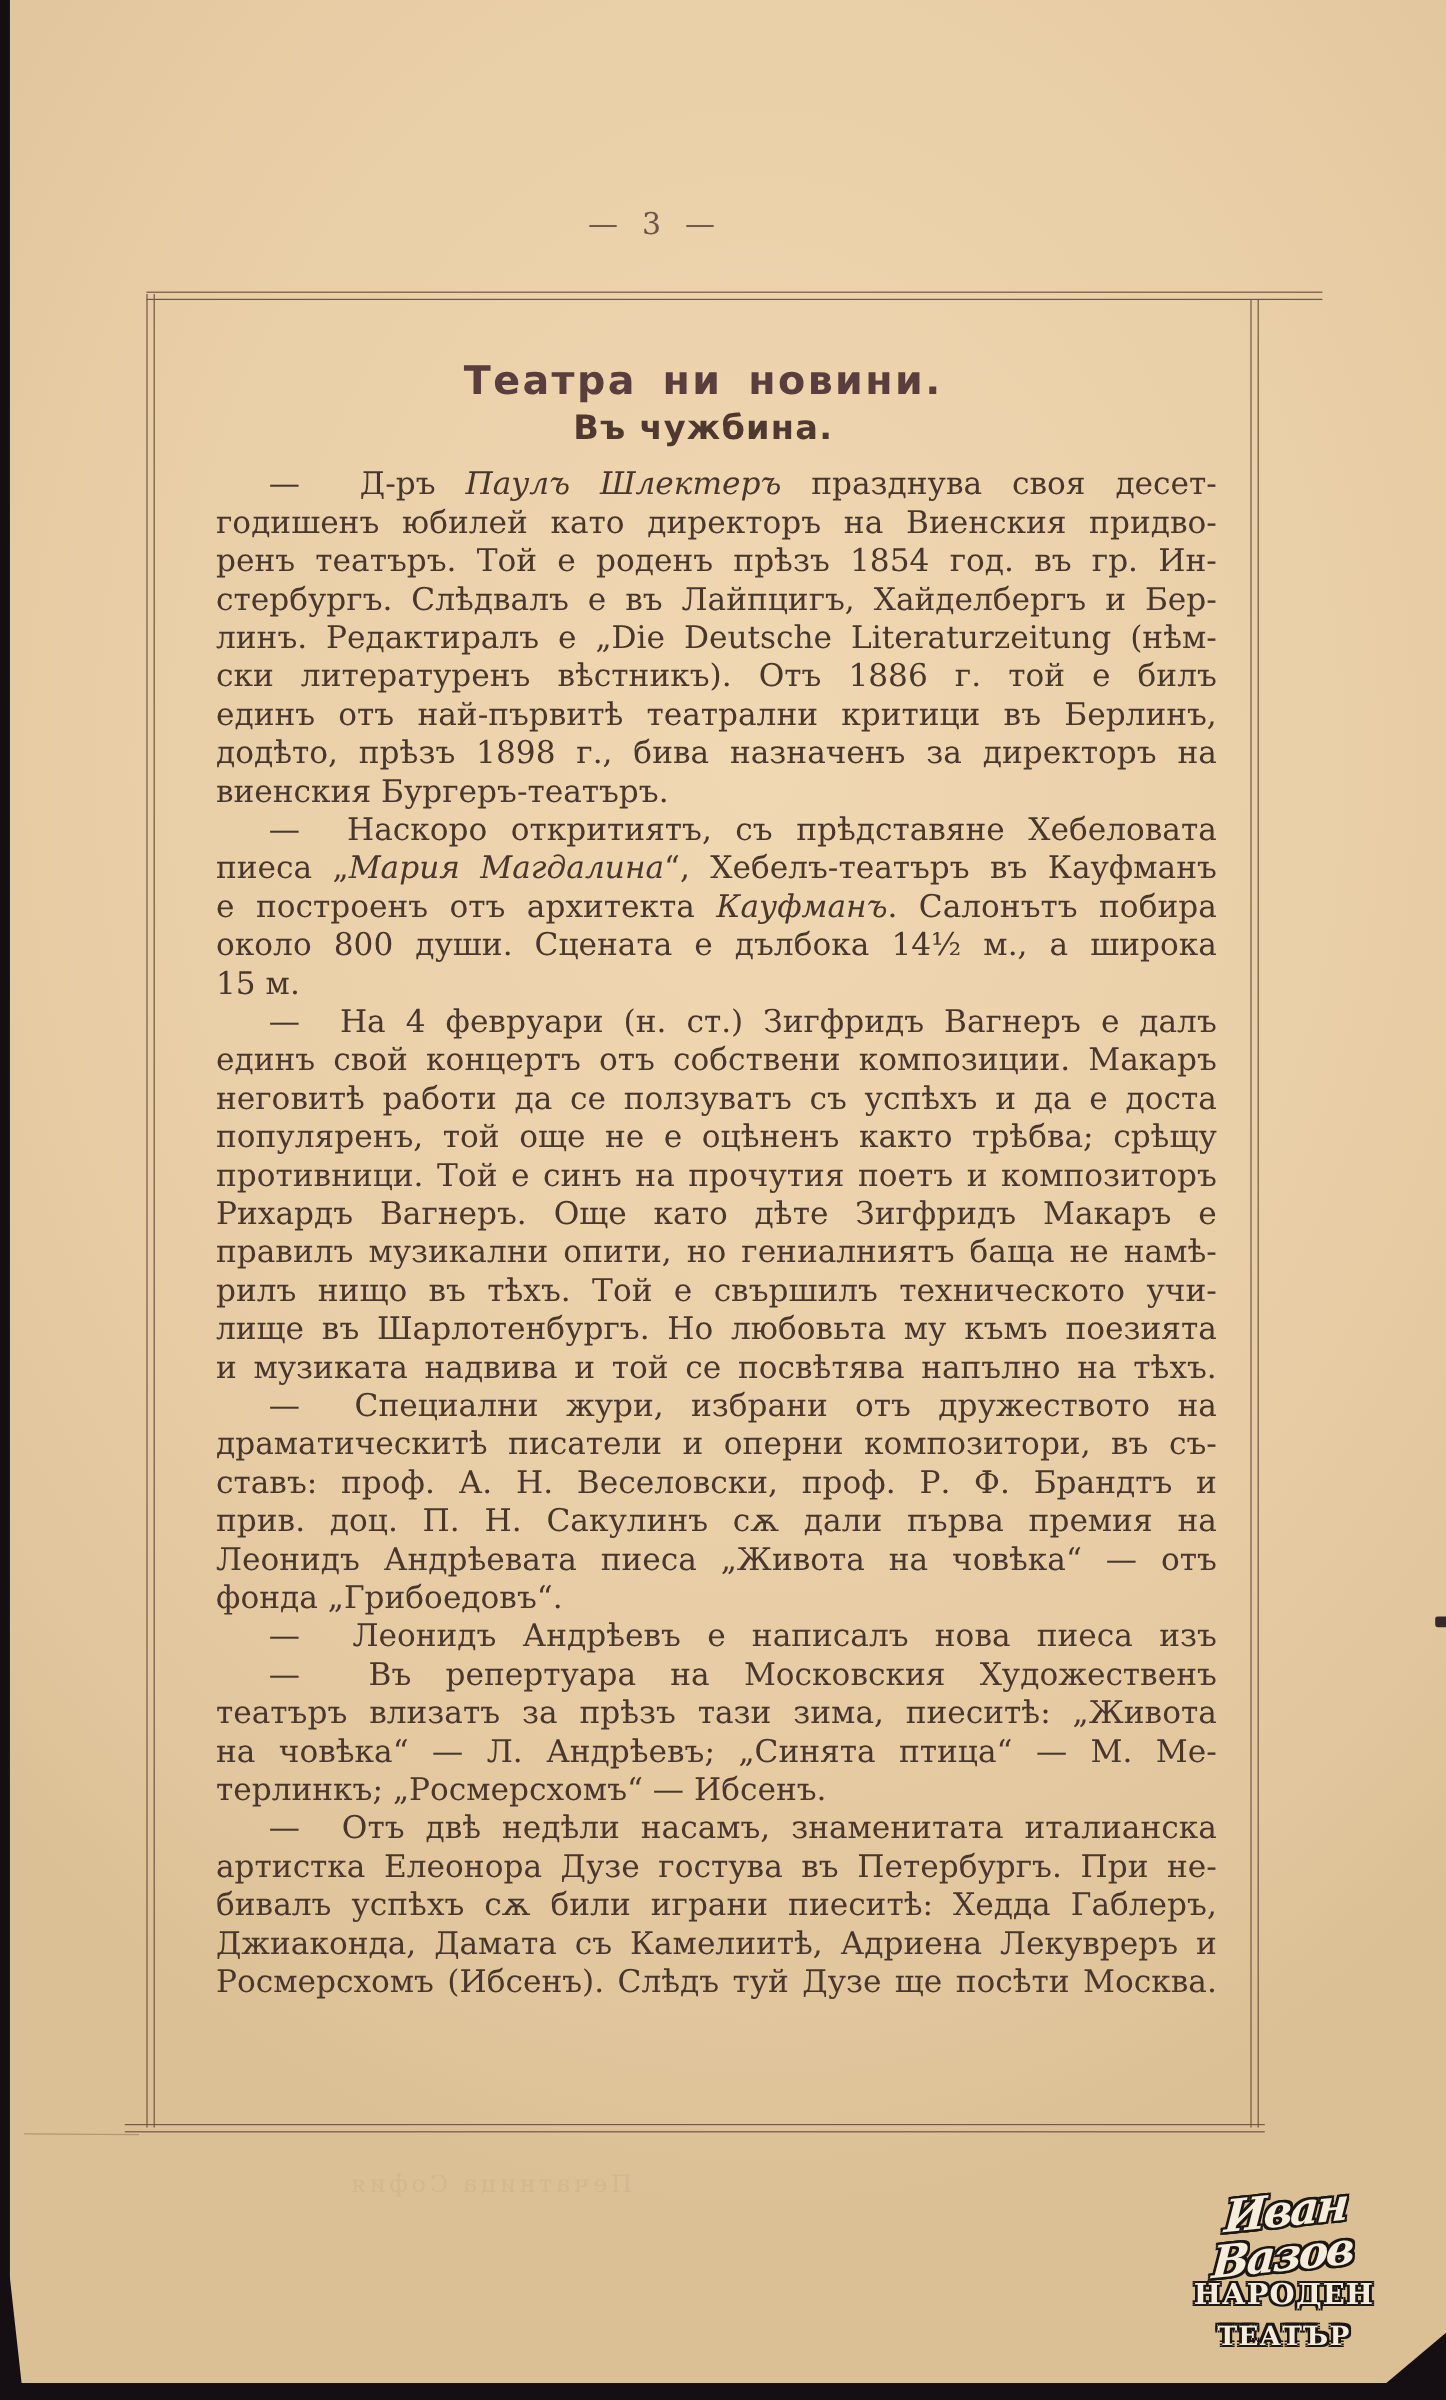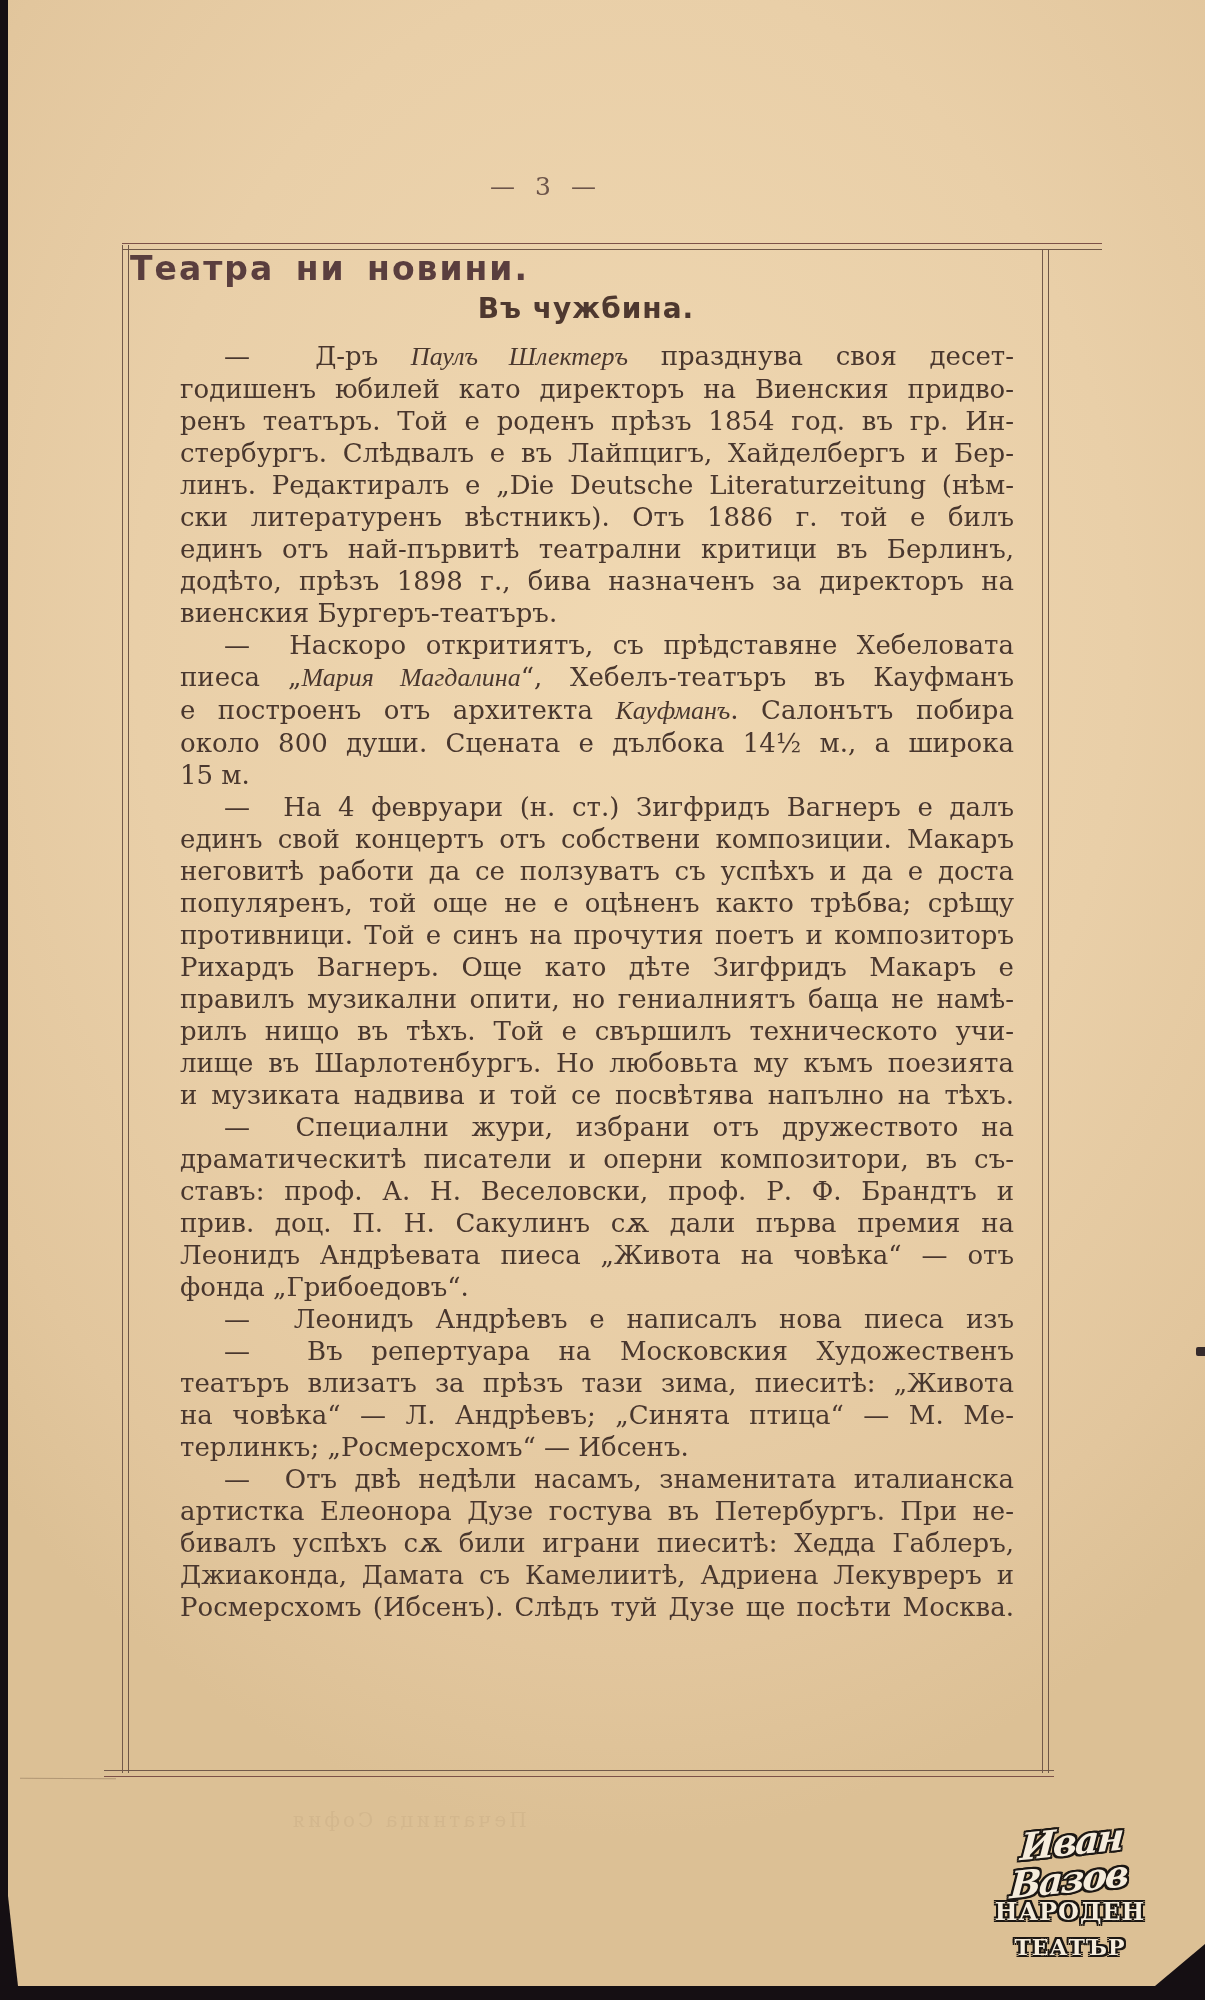--- a/index.html
+++ b/index.html
@@ -27,42 +27,42 @@
   .rule-right{left:1034px;top:250px;height:1523px;}
   .pencil-line{
     position:absolute;left:12px;top:1778px;width:96px;height:1px;
     background:rgba(96,74,56,.35);transform:rotate(.4deg);
   }
   .frame-content{
     position:absolute;left:122px;top:248px;width:912px;height:1520px;
     padding:0;box-sizing:border-box;
   }
   .article-title{
-    text-align:left;
+    margin-top:48px;text-align:center;
     font-family:"DejaVu Sans","Liberation Sans",sans-serif;
     font-weight:bold;font-size:33px;line-height:42px;letter-spacing:2px;
     color:#5a3e3e;word-spacing:8px;
   }
   .article-subtitle{
     text-align:center;
     font-family:"DejaVu Sans","Liberation Sans",sans-serif;
     font-weight:bold;font-size:28px;line-height:38px;letter-spacing:1px;
     color:#4e382f;
   }
   .article-body{
     margin-top:12px;padding-left:50px;padding-right:28px;
     font-size:26px;line-height:32px;color:#49372e;
   }
   .line{
     text-align:justify;text-align-last:justify;
     white-space:normal;
   }
   .line.last{text-align-last:left;}
   .line.indent{padding-left:44px;}
-  .line em{font-style:italic;font-family:Liberation Serif, serif;}
+  .line em{font-style:italic;}
   .ghost-text{
     position:absolute;left:230px;top:1808px;width:340px;
     font-size:20px;color:#96causearch;color:#96795a;opacity:.12;
     transform:scaleX(-1);filter:blur(.6px);letter-spacing:3px;
     text-align:center;
   }
   .stamp{
     position:absolute;left:962px;top:1824px;width:200px;text-align:center;
     line-height:1;
   }

